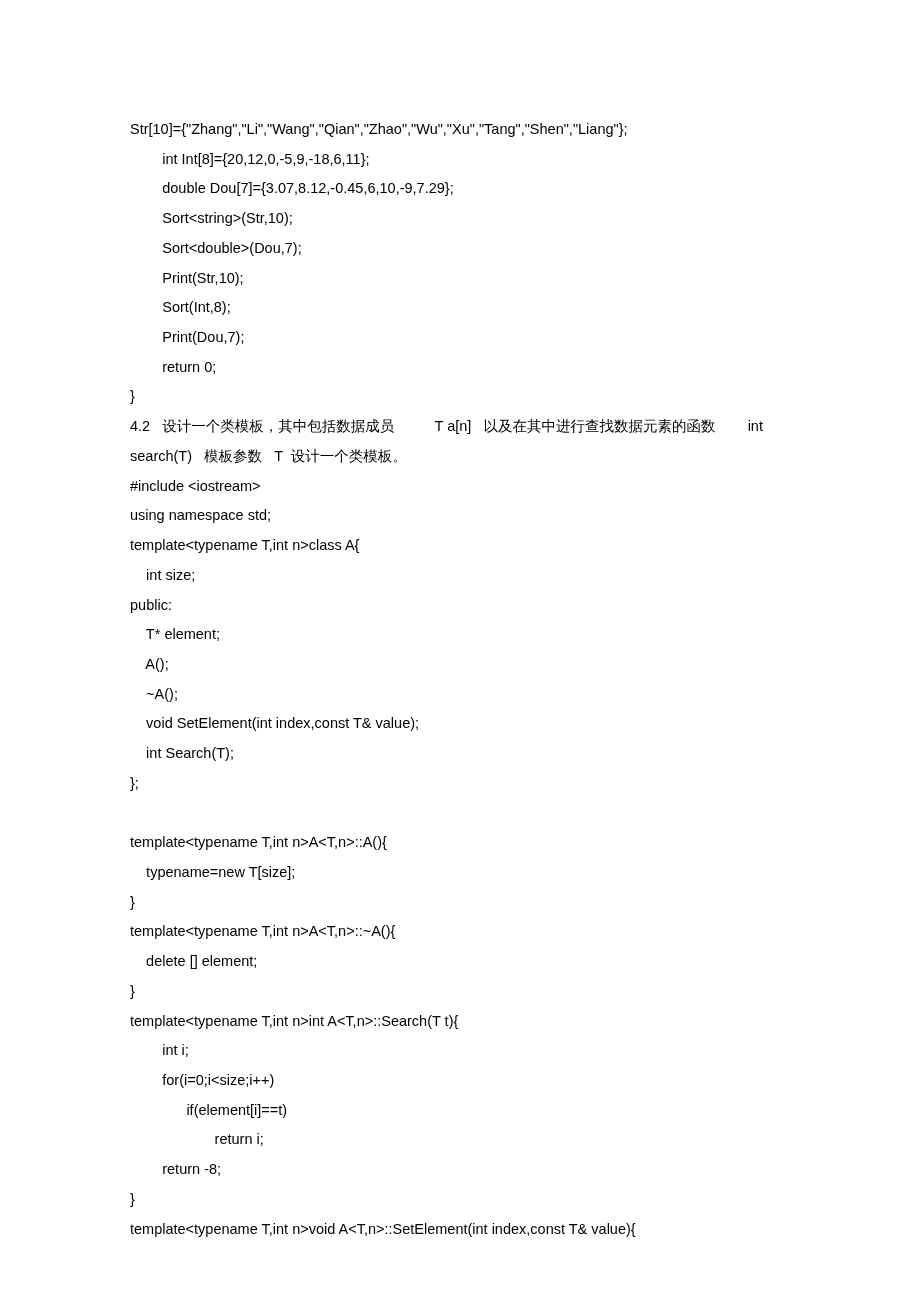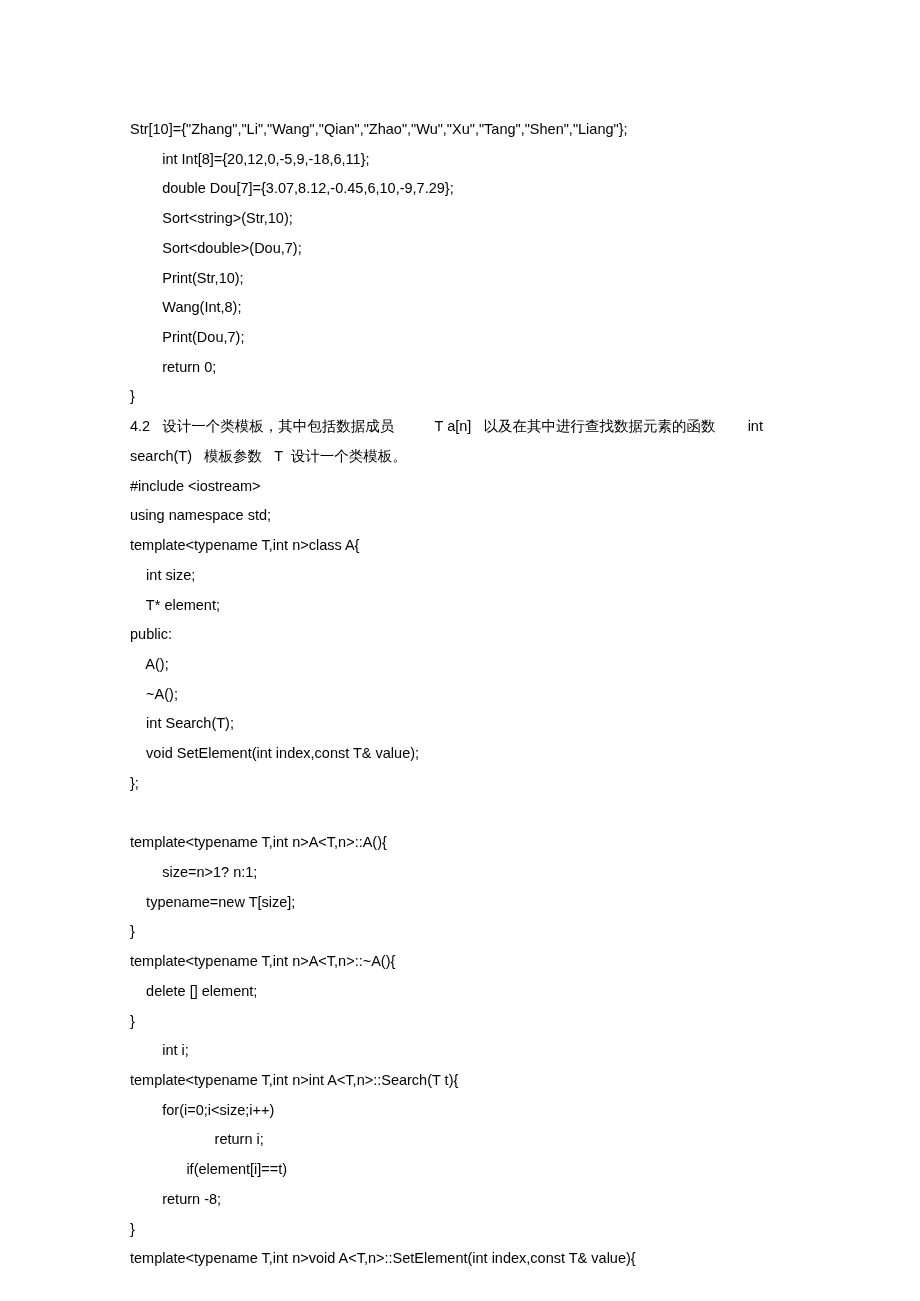--- a/index.html
+++ b/index.html
@@ -29,46 +29,45 @@
 </head>
 <body>
 
 <div class="page" id="page-container">
     <div class="code-line">Str[10]={"Zhang","Li","Wang","Qian","Zhao","Wu","Xu","Tang","Shen","Liang"};</div>
     <div class="code-line">        int Int[8]={20,12,0,-5,9,-18,6,11};</div>
     <div class="code-line">        double Dou[7]={3.07,8.12,-0.45,6,10,-9,7.29};</div>
     <div class="code-line">        Sort&lt;string&gt;(Str,10);</div>
     <div class="code-line">        Sort&lt;double&gt;(Dou,7);</div>
     <div class="code-line">        Print(Str,10);</div>
-    <div class="code-line">        Wang(Int,8);</div>
+    <div class="code-line">        Sort(Int,8);</div>
     <div class="code-line">        Print(Dou,7);</div>
     <div class="code-line">        return 0;</div>
     <div class="code-line">}</div>
     <div class="prose-line">4.2   设计一个类模板，其中包括数据成员          T a[n]   以及在其中进行查找数据元素的函数        int</div>
     <div class="prose-line">search(T)   模板参数   T  设计一个类模板。</div>
     <div class="code-line">#include &lt;iostream&gt;</div>
     <div class="code-line">using namespace std;</div>
     <div class="code-line">template&lt;typename T,int n&gt;class A{</div>
     <div class="code-line">    int size;</div>
+    <div class="code-line">public:</div>
     <div class="code-line">    T* element;</div>
-    <div class="code-line">public:</div>
     <div class="code-line">    A();</div>
     <div class="code-line">    ~A();</div>
+    <div class="code-line">    void SetElement(int index,const T&amp; value);</div>
     <div class="code-line">    int Search(T);</div>
-    <div class="code-line">    void SetElement(int index,const T&amp; value);</div>
     <div class="code-line">};</div>
     <div class="code-line">&nbsp;</div>
     <div class="code-line">template&lt;typename T,int n&gt;A&lt;T,n&gt;::A(){</div>
-    <div class="code-line">        size=n&gt;1? n:1;</div>
     <div class="code-line">    typename=new T[size];</div>
     <div class="code-line">}</div>
     <div class="code-line">template&lt;typename T,int n&gt;A&lt;T,n&gt;::~A(){</div>
     <div class="code-line">    delete [] element;</div>
     <div class="code-line">}</div>
+    <div class="code-line">template&lt;typename T,int n&gt;int A&lt;T,n&gt;::Search(T t){</div>
     <div class="code-line">        int i;</div>
-    <div class="code-line">template&lt;typename T,int n&gt;int A&lt;T,n&gt;::Search(T t){</div>
     <div class="code-line">        for(i=0;i&lt;size;i++)</div>
+    <div class="code-line">              if(element[i]==t)</div>
     <div class="code-line">                     return i;</div>
-    <div class="code-line">              if(element[i]==t)</div>
     <div class="code-line">        return -8;</div>
     <div class="code-line">}</div>
     <div class="code-line">template&lt;typename T,int n&gt;void A&lt;T,n&gt;::SetElement(int index,const T&amp; value){</div>
   </div>
 
 </body></html>

